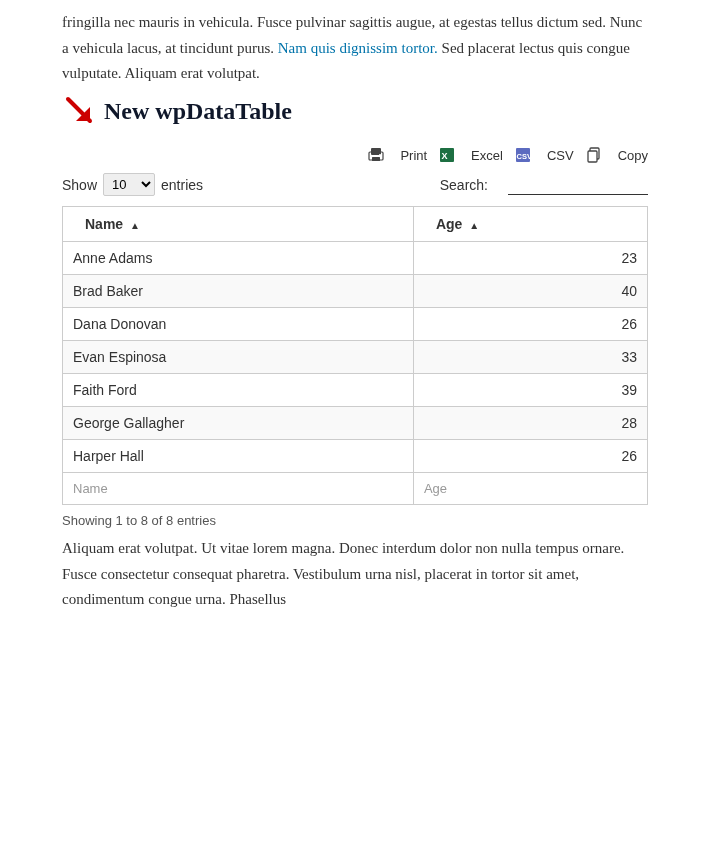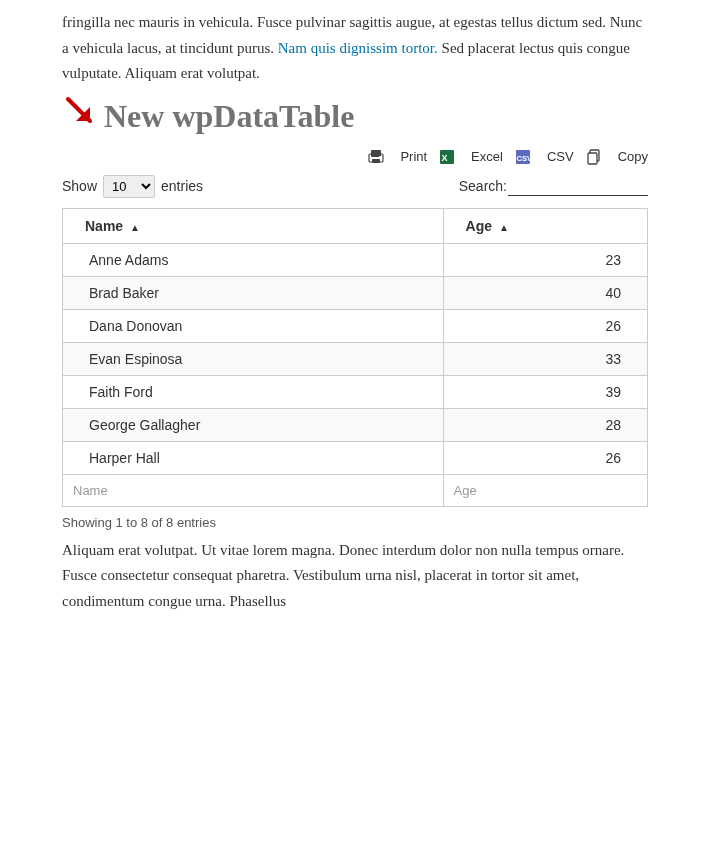--- a/index.html
+++ b/index.html
@@ -37,24 +37,24 @@
       font-size: 28px;
       margin-right: 6px;
       margin-top: -4px;
       line-height: 1;
       transform: rotate(0deg);
       display: inline-block;
     }
 
     .section-heading {
       font-family: Georgia, serif;
-      font-size: 32px;
+      font-size: 24px;
       font-weight: bold;
-      color: #737373;
-      margin-bottom: 14px;
+      color: #0f172a;
+      margin-bottom: 22px;
       margin-top: 0;
       line-height: 1.2;
     }
 
     .table-container {
       width: 100%;
       margin-bottom: 8px;
     }
 
     .table-toolbar {
@@ -97,21 +97,21 @@
       font-size: 13px;
       padding: 2px 4px;
       border: 1px solid #ccc;
       border-radius: 2px;
       font-family: Arial, sans-serif;
     }
 
     .search-box {
       display: flex;
       align-items: center;
-      gap: 1px;
+      gap: 20px;
       font-family: Arial, sans-serif;
       font-size: 14px;
     }
 
     .search-box input {
       border: none;
       border-bottom: 1px solid #333;
       outline: none;
       font-size: 13px;
       padding: 2px 4px;
@@ -140,21 +140,21 @@
     }
 
     .data-table th .sort-arrow {
       font-size: 10px;
       margin-left: 3px;
       color: #333;
     }
 
     .data-table td {
       border: 1px solid #ccc;
-      padding: 8px 26px;
+      padding: 8px 10px;
       font-size: 14px;
     }
 
     .data-table td.age-cell {
       text-align: right;
     }
 
     .data-table tr:nth-child(even) td {
       background: #f9f9f9;
     }

